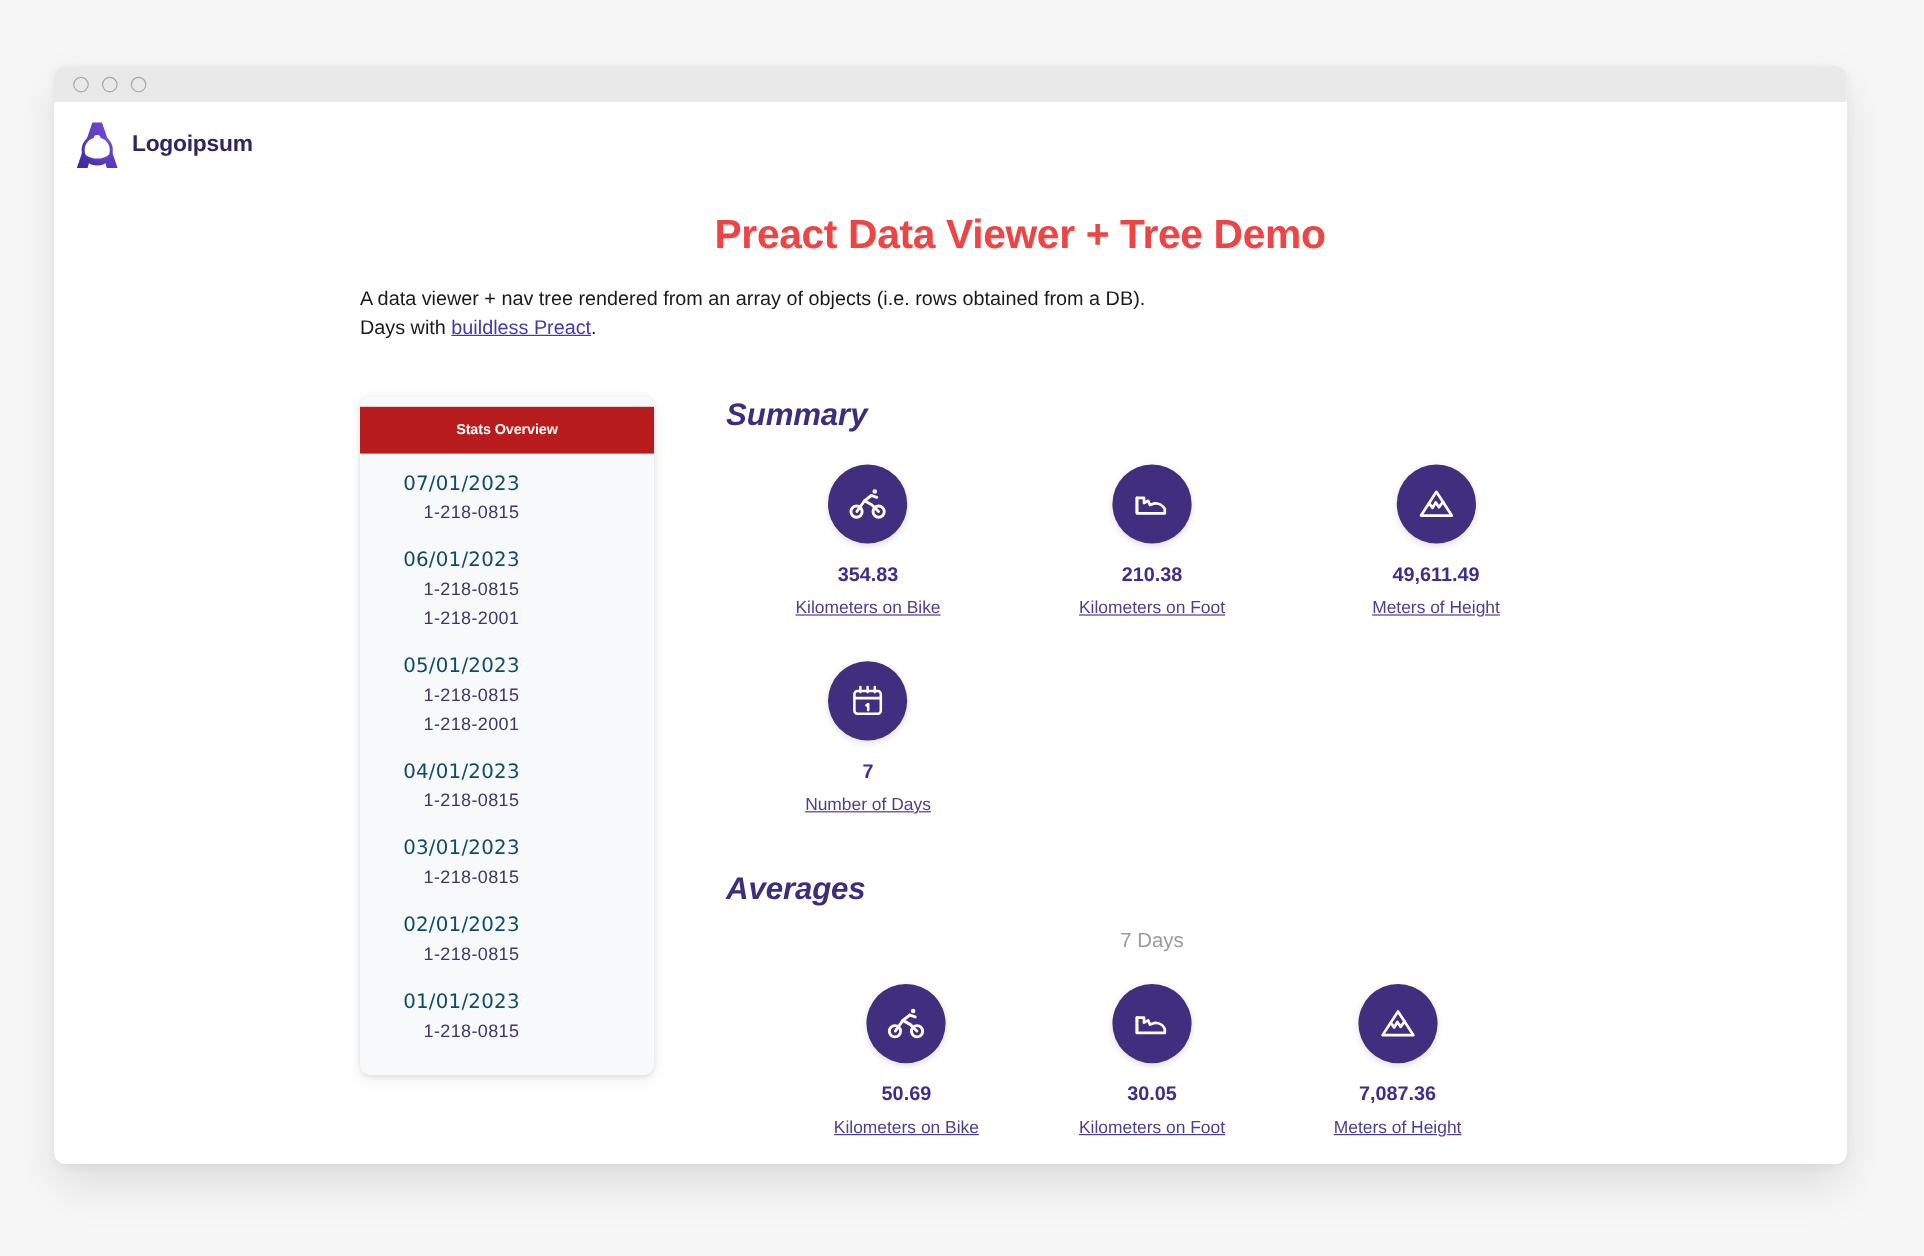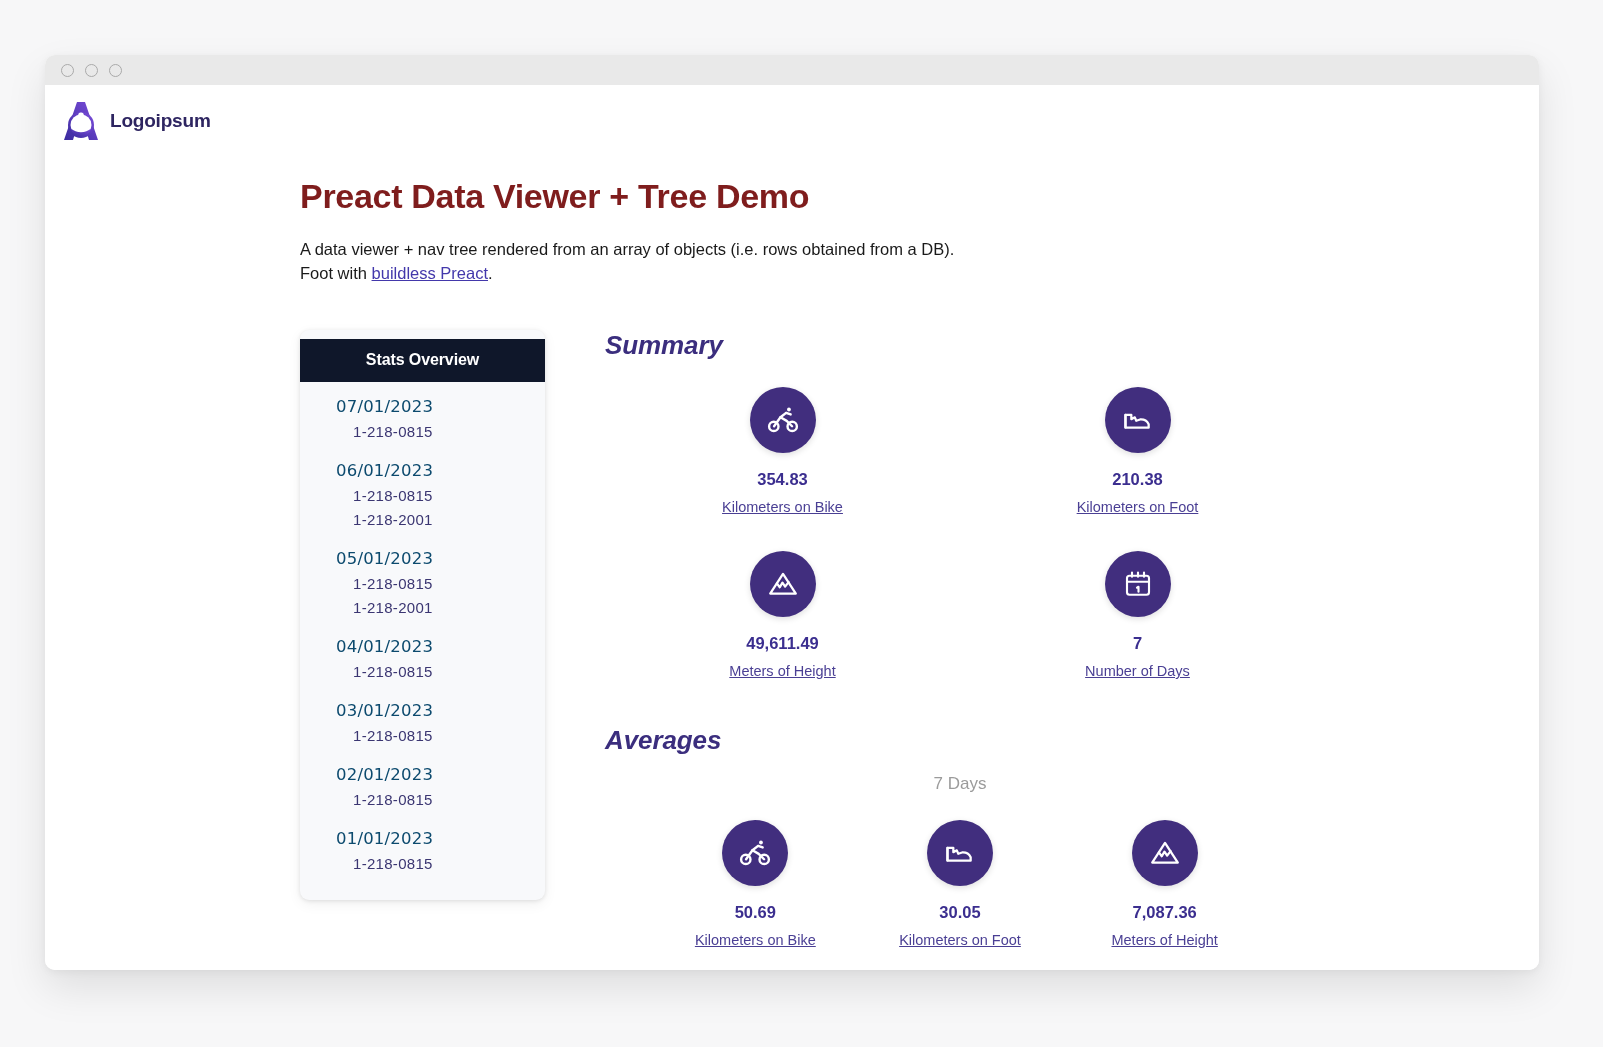--- a/index.html
+++ b/index.html
@@ -66,23 +66,24 @@
     font-weight: 700;
     color: #2e2561;
     letter-spacing: -0.2px;
   }
 
   
   .page-head { position: absolute; left: 255px; top: 92px; width: 1100px; }
   .page-title {
     font-size: 34px;
     font-weight: 700;
-    color: #7f1d1d;
+    color: #ef4444;
     margin: 0 0 22px 0;
     letter-spacing: -0.3px;
+    text-align: center;
   }
   .page-desc {
     font-size: 16.5px;
     color: #1a1a1a;
     line-height: 1.45;
     margin: 0;
   }
   .page-desc a {
     color: #4338ab;
     text-decoration: underline;
@@ -103,23 +104,23 @@
     left: 255px;
     top: 0;
     width: 245px;
     background: #f8f9fb;
     border-radius: 9px;
     box-shadow: 0 1px 4px rgba(0,0,0,0.10), 0 4px 14px rgba(0,0,0,0.06);
     padding-top: 9px;
     padding-bottom: 24px;
   }
   .tree-head {
-    background: #0f172a;
+    background: #b91c1c;
     color: #ffffff;
-    font-size: 16px;
+    font-size: 12px;
     font-weight: 700;
     text-align: center;
     padding: 12px 0 13px 0;
     letter-spacing: -0.1px;
   }
   .tree-body { padding: 12px 0 0 0; }
   .tree-group { margin-bottom: 14px; }
   .tree-group:last-child { margin-bottom: 0; }
   .tree-date {
     font-family: "DejaVu Sans", sans-serif;
@@ -154,21 +155,21 @@
   }
   .section-sub {
     text-align: center;
     font-size: 17px;
     color: #9b9b9b;
     margin: 18px 0 0 0;
   }
 
   .grid-2 {
     display: grid;
-    grid-template-columns: 1fr 1fr;
+    grid-template-columns: 1fr 1fr 1fr;
     margin-top: 26px;
     row-gap: 36px;
   }
   .grid-3 {
     display: grid;
     grid-template-columns: 1fr 1fr 1fr;
     margin-top: 26px;
     padding: 0 48px;
   }
 
@@ -228,21 +229,21 @@
           <rect x="16.2" y="12.5" width="5.6" height="12" rx="2.6" fill="#ffffff"></rect>
         </svg>
       </span>
       <span class="brand-name">Logoipsum</span>
     </div>
 
     <div class="page-head">
       <h1 class="page-title">Preact Data Viewer + Tree Demo</h1>
       <p class="page-desc">
         <span>A data viewer + nav tree rendered from an array of objects (i.e. rows obtained from a DB).</span><br>
-        <span>Foot with </span><a href="#">buildless Preact</a><span>.</span>
+        <span>Days with </span><a href="#">buildless Preact</a><span>.</span>
       </p>
     </div>
 
     <div class="content">
 
       <div class="tree-card">
         <div class="tree-head">Stats Overview</div>
         <div class="tree-body" id="tree-body">
             <div class="tree-group">
               <div class="tree-date">07/01/2023</div>

